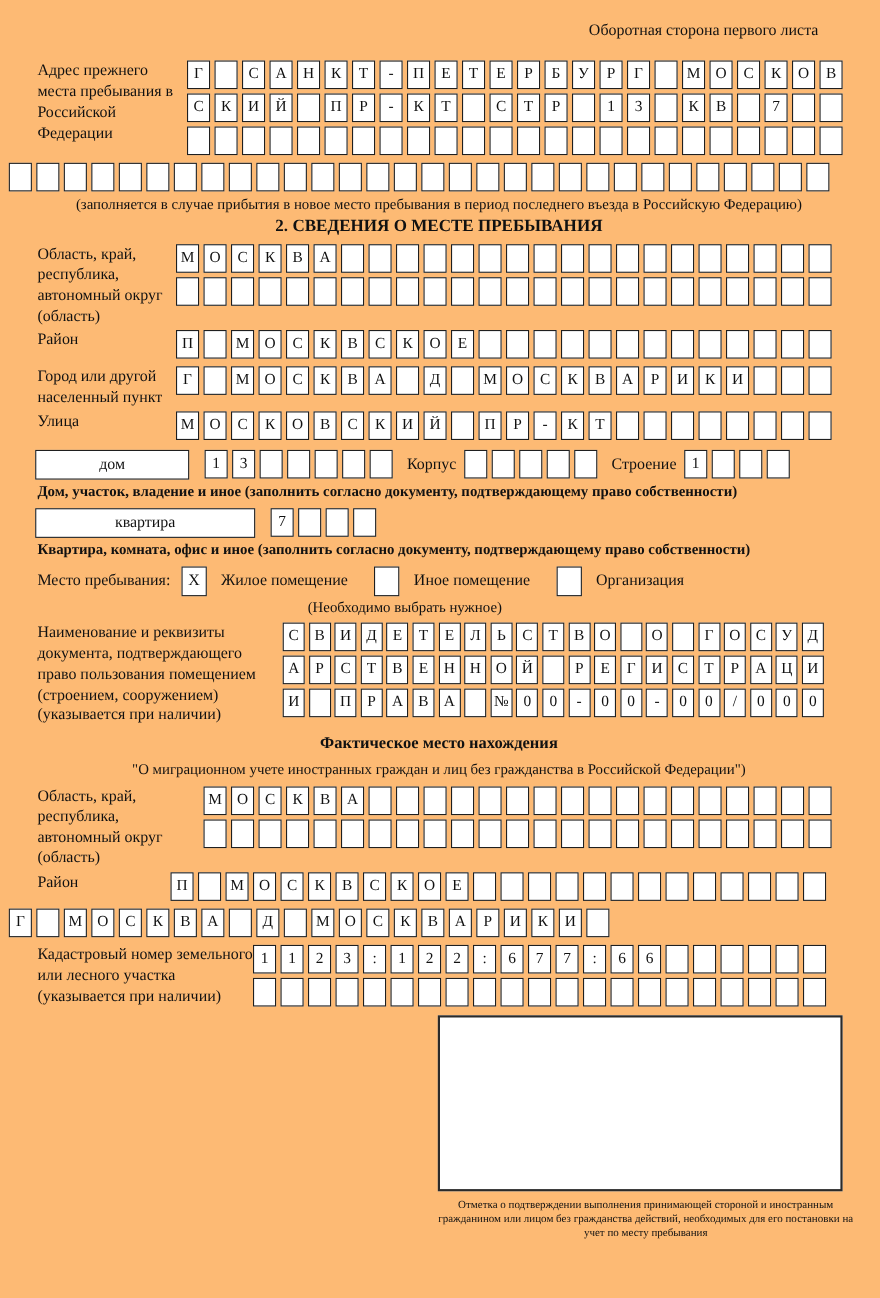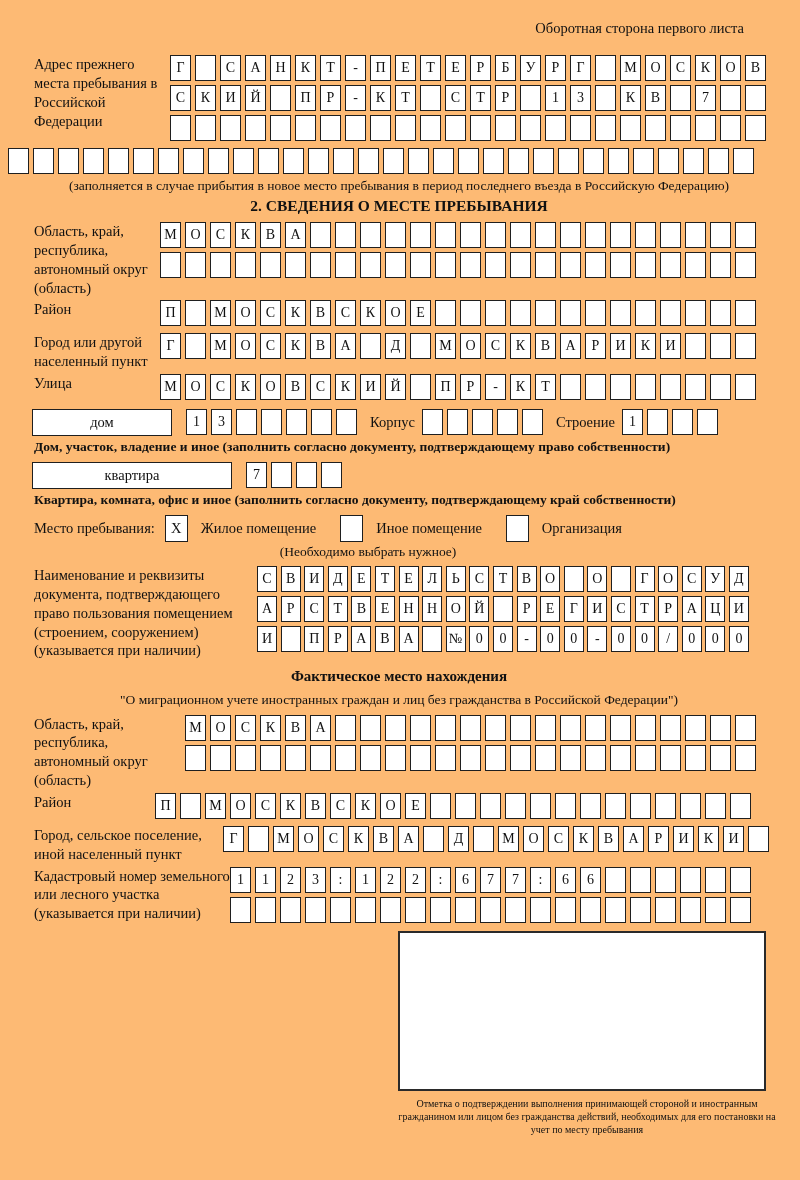--- a/index.html
+++ b/index.html
@@ -366,21 +366,21 @@
 
   <div class="domrow">
     <span class="widebox" style="width:200px">квартира</span>
     <span class="cellrow inline">
         <span class="cell">7</span>
         <span class="cell"></span>
         <span class="cell"></span>
         <span class="cell"></span>
       </span>
   </div>
-  <div class="caption">Квартира, комната, офис и иное (заполнить согласно документу, подтверждающему край собственности)</div>
+  <div class="caption">Квартира, комната, офис и иное (заполнить согласно документу, подтверждающему право собственности)</div>
 
   <div class="mesto">
     <span class="ml">Место пребывания:</span>
     <span class="cell cb">X</span>
     <span class="opt">Жилое помещение</span>
     <span class="cell cb"></span>
     <span class="opt">Иное помещение</span>
     <span class="cell cb"></span>
     <span class="opt">Организация</span>
   </div>
@@ -548,21 +548,20 @@
           <span class="cell"></span>
           <span class="cell"></span>
           <span class="cell"></span>
           <span class="cell"></span>
           <span class="cell"></span>
         </div>
     </div>
   </div>
 
   <div class="field">
-    <div class="flabel" style="width:215px">Город, сельское поселение, иной населенный пункт</div>
     <div class="rows">
       <div class="cellrow">
           <span class="cell">Г</span>
           <span class="cell"></span>
           <span class="cell">М</span>
           <span class="cell">О</span>
           <span class="cell">С</span>
           <span class="cell">К</span>
           <span class="cell">В</span>
           <span class="cell">А</span>

